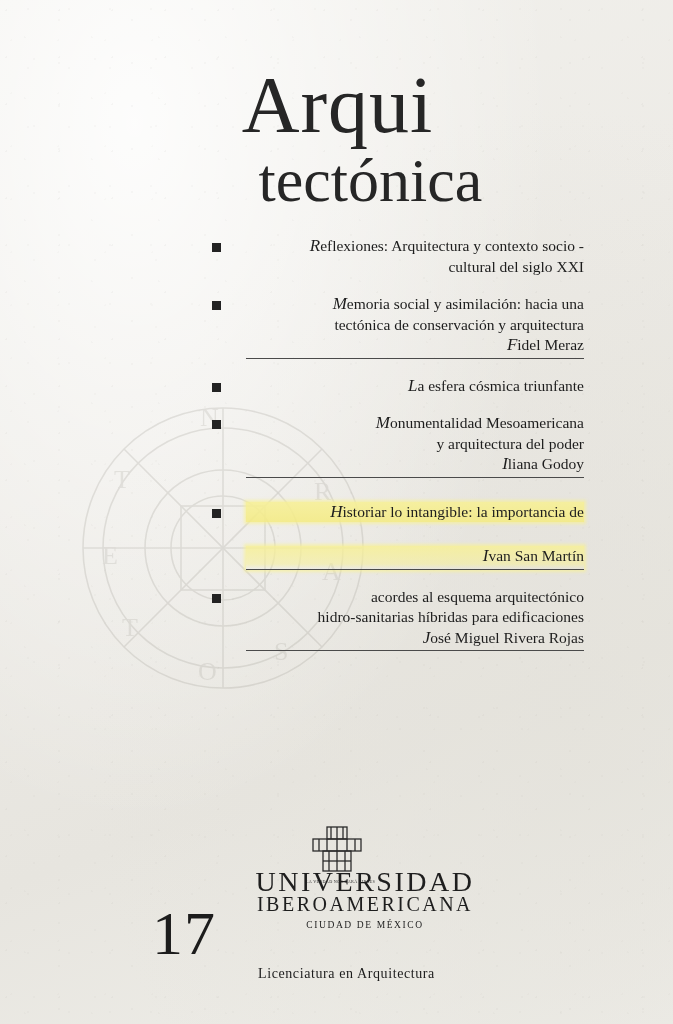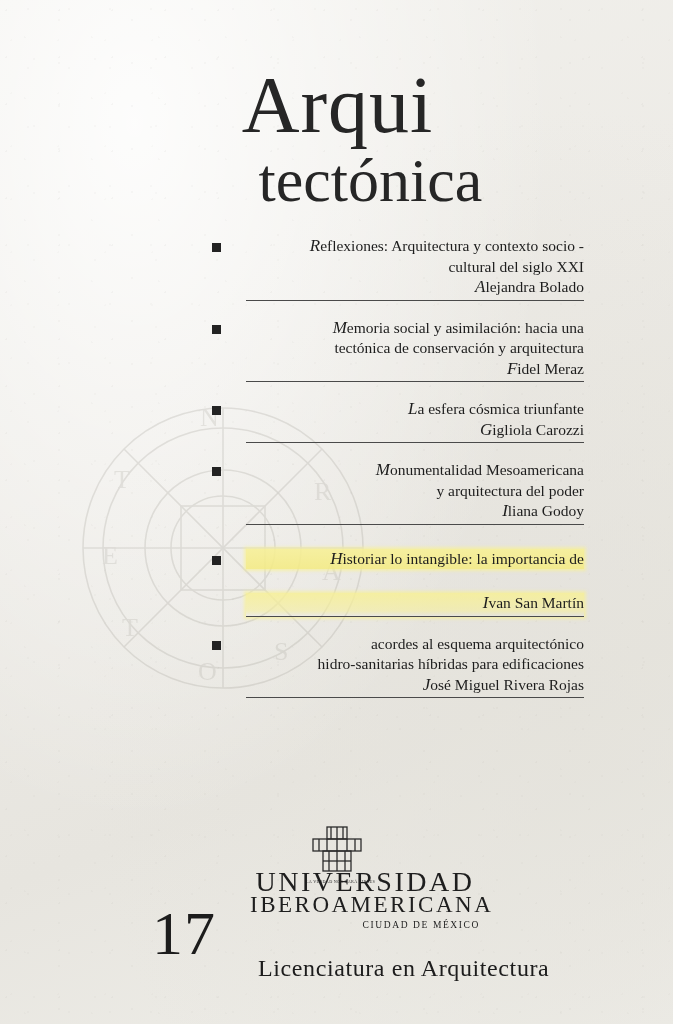--- a/index.html
+++ b/index.html
@@ -175,36 +175,35 @@
     width: 230px;
     text-align: center;
     color: #1e1e1e;
   }
   .univ-1 {
     font-size: 28px;
     letter-spacing: 2.5px;
     line-height: 22px;
   }
   .univ-2 {
-    font-size: 23px;
+    font-size: 20px;
     letter-spacing: 2.5px;
     line-height: 23px;
   }
   .univ-3 {
     font-size: 9.5px;
     letter-spacing: 1.6px;
     line-height: 14px;
     margin-top: 2px;
-    text-align: right;
   }
   .degree {
     position: absolute;
     left: 258px;
     bottom: 24px;
-    font-size: 24px;
+    font-size: 14px;
     letter-spacing: .6px;
     color: #1c1c1c;
     white-space: nowrap;
   }
 </style>
 </head>
 <body>
 
 <div class="page">
 
@@ -239,38 +238,36 @@
     <div class="title-tectonica">tectónica</div>
   </div>
 
   <div class="contents">
 
     <div class="entry">
       <span class="bullet"></span>
       <div class="entry-lines">
         <span class="entry-line"><span class="cap">R</span>eflexiones: Arquitectura y contexto socio -</span>
         <span class="entry-line">cultural del siglo XXI</span>
-        <span class="author"><span class="cap">A</span>lejandra Bolado</span>
       </div>
     </div>
 
     <div class="entry">
       <span class="bullet"></span>
       <div class="entry-lines">
         <span class="entry-line"><span class="cap">M</span>emoria social y asimilación: hacia una</span>
         <span class="entry-line">tectónica de conservación y arquitectura</span>
         <span class="author"><span class="cap">F</span>idel Meraz</span>
       </div>
     </div>
 
     <div class="entry">
       <span class="bullet"></span>
       <div class="entry-lines">
         <span class="entry-line"><span class="cap">L</span>a esfera cósmica triunfante</span>
-        <span class="author"><span class="cap">G</span>igliola Carozzi</span>
       </div>
     </div>
 
     <div class="entry">
       <span class="bullet"></span>
       <div class="entry-lines">
         <span class="entry-line"><span class="cap">M</span>onumentalidad Mesoamericana</span>
         <span class="entry-line">y arquitectura del poder</span>
         <span class="author"><span class="cap">I</span>liana Godoy</span>
       </div>

